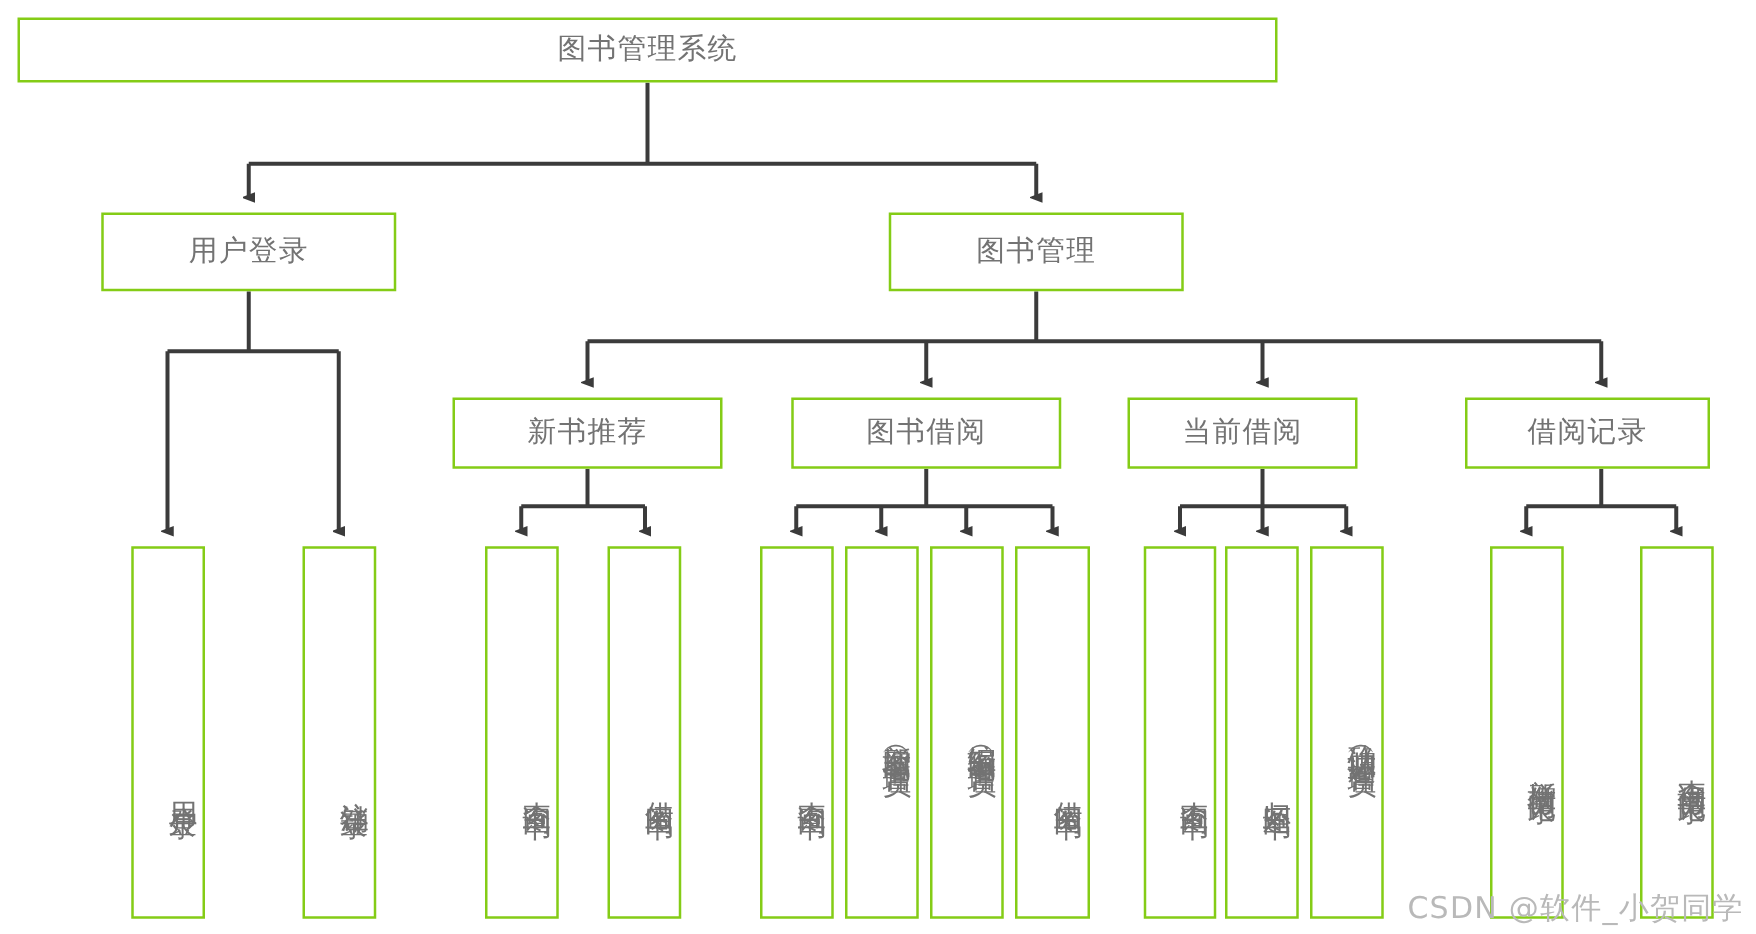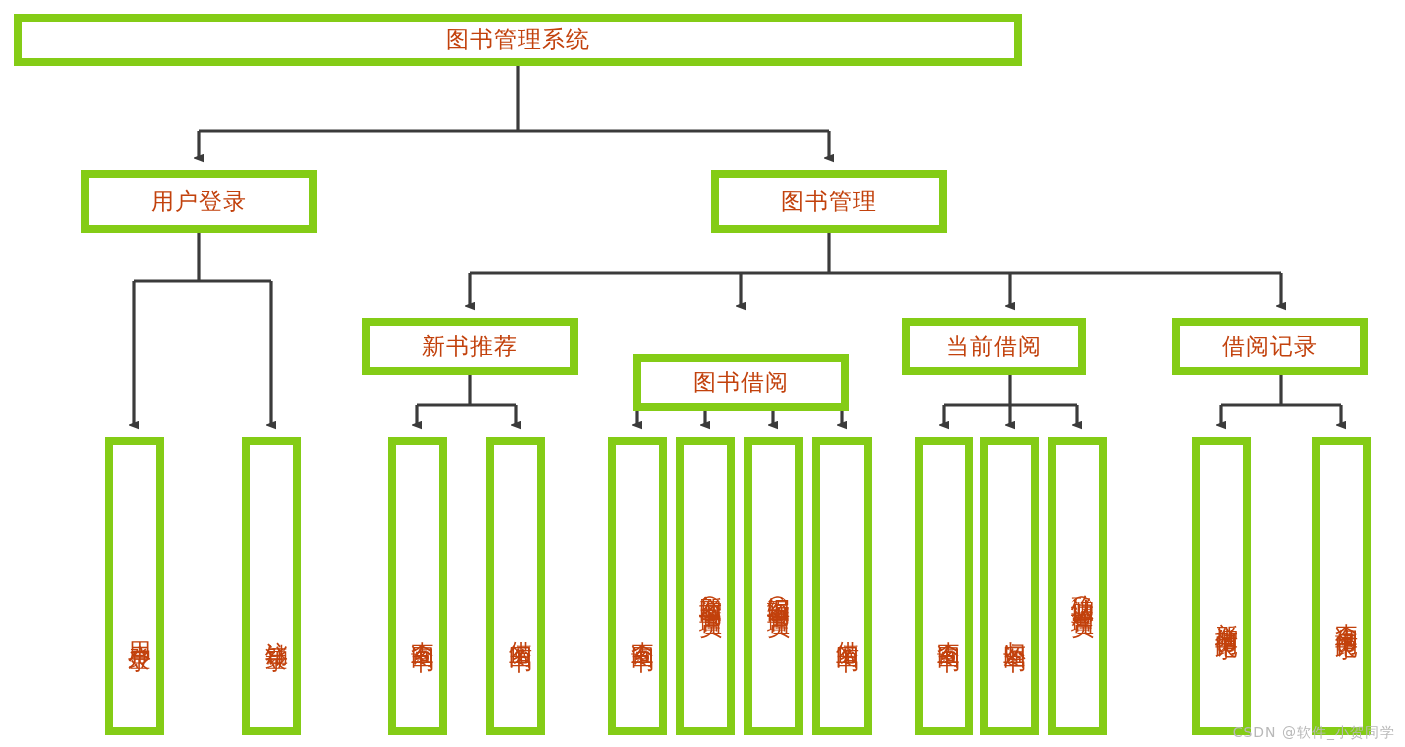--- a/index.html
+++ b/index.html
@@ -21,26 +21,26 @@
     position: absolute;
     left: 0;
     top: 0;
     width: 1405px;
     height: 747px;
     pointer-events: none;
   }
   .node {
     position: absolute;
     box-sizing: border-box;
-    border: 8px solid #84cc16;
+    border: 2px solid #84cc16;
     background: #ffffff;
     display: flex;
     align-items: center;
     justify-content: center;
-    color: #c2410c;
+    color: #737373;
   }
   .node.horiz {
     font-size: 23px;
     letter-spacing: 1px;
     line-height: 1.1;
   }
   .node.vert {
     writing-mode: vertical-rl;
     text-orientation: upright;
     font-size: 23px;
@@ -54,21 +54,21 @@
     text-orientation: upright;
     white-space: nowrap;
   }
   .node.vert.pad-top-lg { padding-top: 86px; }
   .node.vert.pad-top-md { padding-top: 56px; }
   .node.vert.pad-top-xs { padding-top: 8px; }
   .watermark {
     position: absolute;
     right: 10px;
     bottom: 5px;
-    font-size: 14px;
+    font-size: 24px;
     color: #b9b9b9;
     letter-spacing: 1px;
     white-space: nowrap;
   }
 </style>
 </head>
 <body>
 
 <div id="canvas">
 
@@ -131,21 +131,21 @@
   </div>
 
   <div class="node horiz" style="left:711px; top:170px; width:236px; height:63px;">
     <span>图书管理</span>
   </div>
 
   <div class="node horiz" style="left:362px; top:318px; width:216px; height:57px;">
     <span>新书推荐</span>
   </div>
 
-  <div class="node horiz" style="left:633px; top:318px; width:216px; height:57px;margin-top:36px;">
+  <div class="node horiz" style="left:633px; top:318px; width:216px; height:57px;">
     <span>图书借阅</span>
   </div>
 
   <div class="node horiz" style="left:902px; top:318px; width:184px; height:57px;">
     <span>当前借阅</span>
   </div>
 
   <div class="node horiz" style="left:1172px; top:318px; width:196px; height:57px;">
     <span>借阅记录</span>
   </div>

